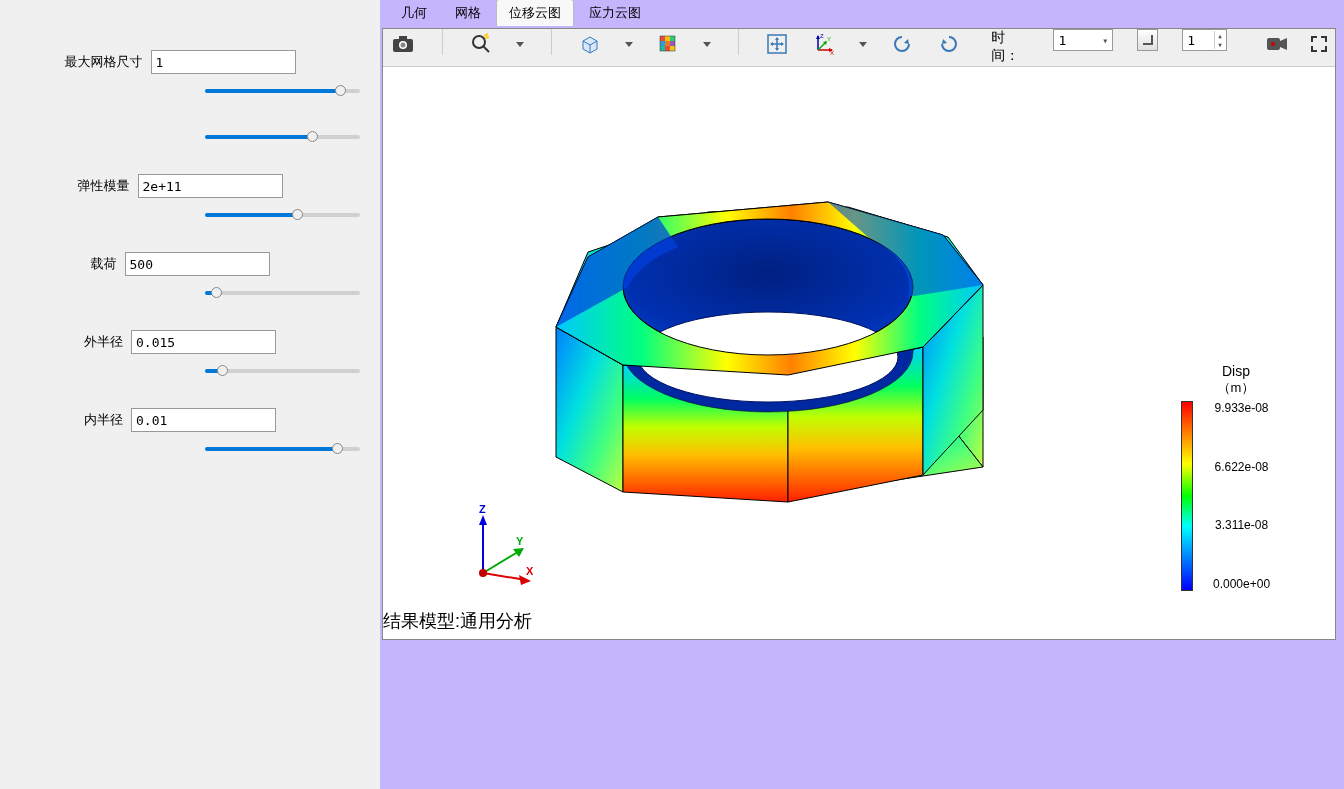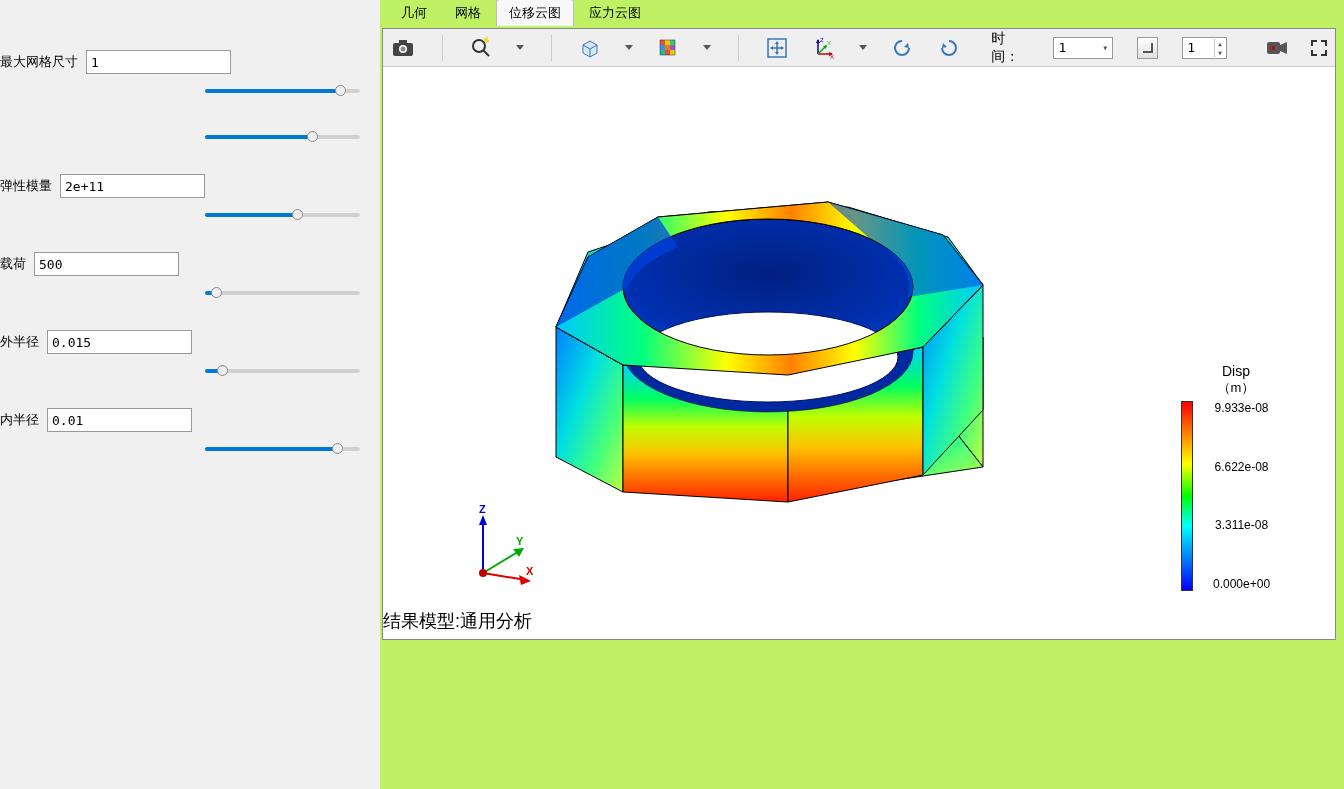--- a/index.html
+++ b/index.html
@@ -18,21 +18,21 @@
       top: 0;
       width: 380px;
       height: 789px;
       background: #f0f0f0;
       padding-top: 50px;
     }
     .param-row {
       display: flex;
       align-items: center;
       margin: 0 20px 8px 0;
-      justify-content: flex-start;
+      justify-content: center;
     }
     .param-label {
       text-align: right;
       margin-right: 8px;
       color: #000;
       font-size: 13px;
     }
     .param-input {
       width: 145px;
       height: 24px;
@@ -94,21 +94,21 @@
       font-size: 14px;
       cursor: pointer;
       font-family: "SimSun", serif;
     }
     .right-area {
       position: absolute;
       left: 380px;
       top: 0;
       width: 964px;
       height: 789px;
-      background: #bef264;
+      background: #c4b5fd;
     }
     .tabs {
       display: flex;
       height: 26px;
       align-items: flex-end;
       padding-left: 8px;
     }
     .tab {
       padding: 4px 12px;
       font-size: 13px;
@@ -129,21 +129,21 @@
       background: #f8f8f8;
       height: 612px;
       display: flex;
       flex-direction: column;
     }
     .toolbar {
       height: 38px;
       background: #efefef;
       border-bottom: 1px solid #ccc;
       display: flex;
-      align-items: center;
+      align-items: flex-start;
       padding: 0 6px;
       gap: 18px;
     }
     .tb-sep {
       width: 1px;
       height: 26px;
       background: #ccc;
       margin: 0 6px;
     }
     .tb-btn {

